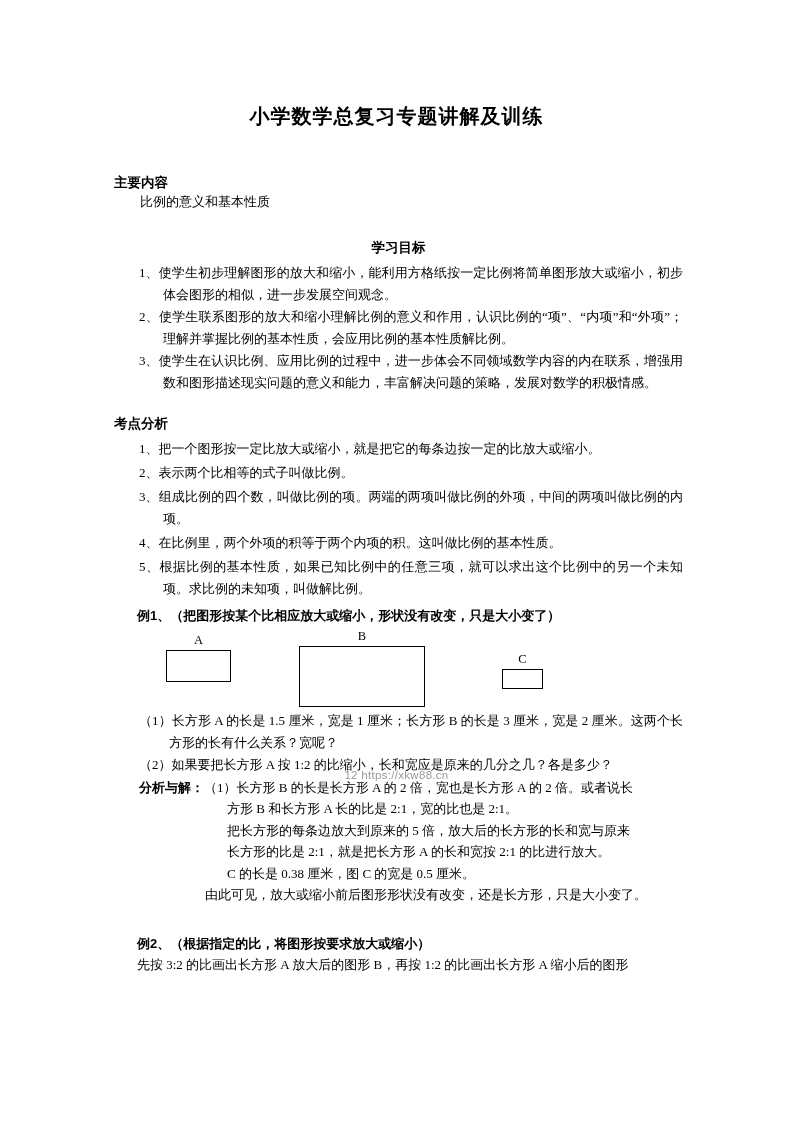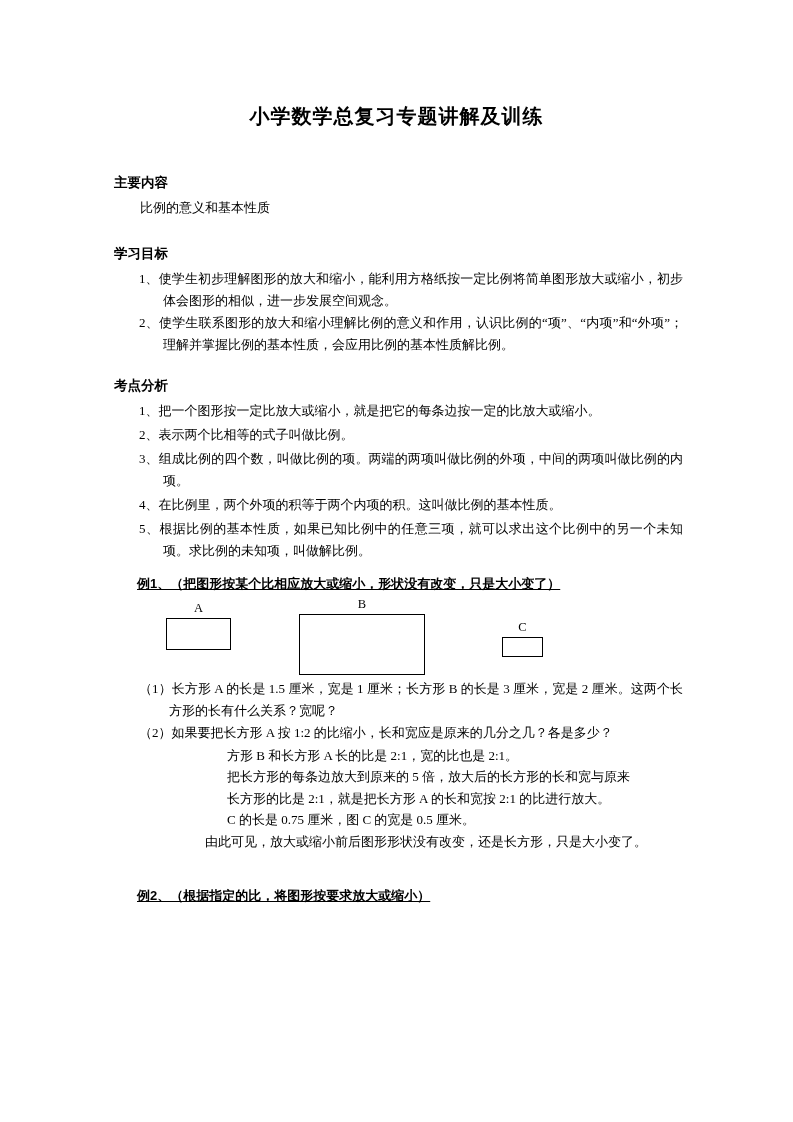--- a/index.html
+++ b/index.html
@@ -42,29 +42,28 @@
 
   .sec-head {
     font-family: "Liberation Sans", "DejaVu Sans", sans-serif;
     font-weight: bold;
     font-size: 13.5px;
     line-height: 19px;
     margin: 0;
   }
 
   .sec-head.mc   { margin-top: 44px; }
-  .sec-head.xxmb { margin-top: 26px; }
+  .sec-head.xxmb { margin-top: 26px; text-align: center; }
   .sec-head.kdfx { margin-top: 21px; }
   .sec-head.dxlt { margin-top: 30px; }
 
   .plain-line {
     font-size: 13px;
     line-height: 20px;
     margin-left: 26px;
-    margin-top: 6px;
   }
 
   .num-list {
     margin: 5px 0 0 0;
     padding: 0;
     list-style: none;
   }
   .num-list li {
     font-size: 13px;
     line-height: 21.5px;
@@ -79,22 +78,21 @@
     margin-top: 2px;
   }
   .idx { letter-spacing: 0; }
 
   .ex-title {
     font-family: "Liberation Sans", "DejaVu Sans", sans-serif;
     font-weight: bold;
     font-size: 13px;
     line-height: 20px;
     margin-left: 23px;
-    margin-top: 12px;
-    text-decoration: underline;
+    margin-top: 6px;
   }
 
   
   .figure {
     position: relative;
     height: 76px;
     margin-top: 7px;
   }
   .rect-wrap { position: absolute; }
   .rect-label {
@@ -189,20 +187,21 @@
 
   <div class="body-area">
 
     <div class="sec-head mc">主要内容</div>
     <div class="plain-line">比例的意义和基本性质</div>
 
     <div class="sec-head xxmb">学习目标</div>
     <ul class="num-list">
       <li><span class="idx">1、</span><span>使学生初步理解图形的放大和缩小，能利用方格纸按一定比例将简单图形放大或缩小，初步体会图形的相似，进一步发展空间观念。</span></li>
       <li><span class="idx">2、</span><span>使学生联系图形的放大和缩小理解比例的意义和作用，认识比例的“项”、“内项”和“外项”；理解并掌握比例的基本性质，会应用比例的基本性质解比例。</span></li>
+      <li><span class="idx">3、</span><span>使学生在认识比例、应用比例的过程中，进一步体会不同领域数学内容的内在联系，增强用数和图形描述现实问题的意义和能力，丰富解决问题的策略，发展对数学的积极情感。</span></li>
     </ul>
 
     <div class="sec-head kdfx">考点分析</div>
     <ul class="num-list kd">
       <li><span class="idx">1、</span><span>把一个图形按一定比放大或缩小，就是把它的每条边按一定的比放大或缩小。</span></li>
       <li><span class="idx">2、</span><span>表示两个比相等的式子叫做比例。</span></li>
       <li><span class="idx">3、</span><span>组成比例的四个数，叫做比例的项。两端的两项叫做比例的外项，中间的两项叫做比例的内项。</span></li>
       <li><span class="idx">4、</span><span>在比例里，两个外项的积等于两个内项的积。这叫做比例的基本性质。</span></li>
       <li><span class="idx">5、</span><span>根据比例的基本性质，如果已知比例中的任意三项，就可以求出这个比例中的另一个未知项。求比例的未知项，叫做解比例。</span></li>
     </ul>
@@ -224,27 +223,30 @@
         <div class="rect"></div>
       </div>
     </div>
 
     <ul class="q-list">
       <li><span>（1）</span><span>长方形 A 的长是 1.5 厘米，宽是 1 厘米；长方形 B 的长是 3 厘米，宽是 2 厘米。这两个长方形的长有什么关系？宽呢？</span></li>
       <li><span>（2）</span><span>如果要把长方形 A 按 1:2 的比缩小，长和宽应是原来的几分之几？各是多少？</span></li>
     </ul>
 
     <div class="sol-block">
+      <div class="sol-row hang"><span class="sol-lead">分析与解：</span><span>（1）长方形 B 的长是长方形 A 的 2 倍，宽也是长方形 A 的 2 倍。或者说长</span></div>
       <div class="sol-row ind1">方形 B 和长方形 A 长的比是 2:1，宽的比也是 2:1。</div>
       <div class="sol-row ind3">把长方形的每条边放大到原来的 5 倍，放大后的长方形的长和宽与原来</div>
       <div class="sol-row ind3">长方形的比是 2:1，就是把长方形 A 的长和宽按 2:1 的比进行放大。</div>
-      <div class="sol-row ind3">C 的长是 0.75 厘米，图 C 的宽是 0.5 厘米。</div>
+      <div class="sol-row ind3">C 的长是 0.38 厘米，图 C 的宽是 0.5 厘米。</div>
       <div class="sol-row ind2">由此可见，放大或缩小前后图形形状没有改变，还是长方形，只是大小变了。</div>
     </div>
 
     <div class="gap-ex2"></div>
 
     <div class="ex-title">例2、（根据指定的比，将图形按要求放大或缩小）</div>
+    <div class="plain-line" style="margin-left:23px;margin-top:1px;">先按 3:2 的比画出长方形 A 放大后的图形 B，再按 1:2 的比画出长方形 A 缩小后的图形</div>
 
   </div>
 
+  <div class="footer">12 https://xkw88.cn</div>
 
 </div>
 
 </body></html>

